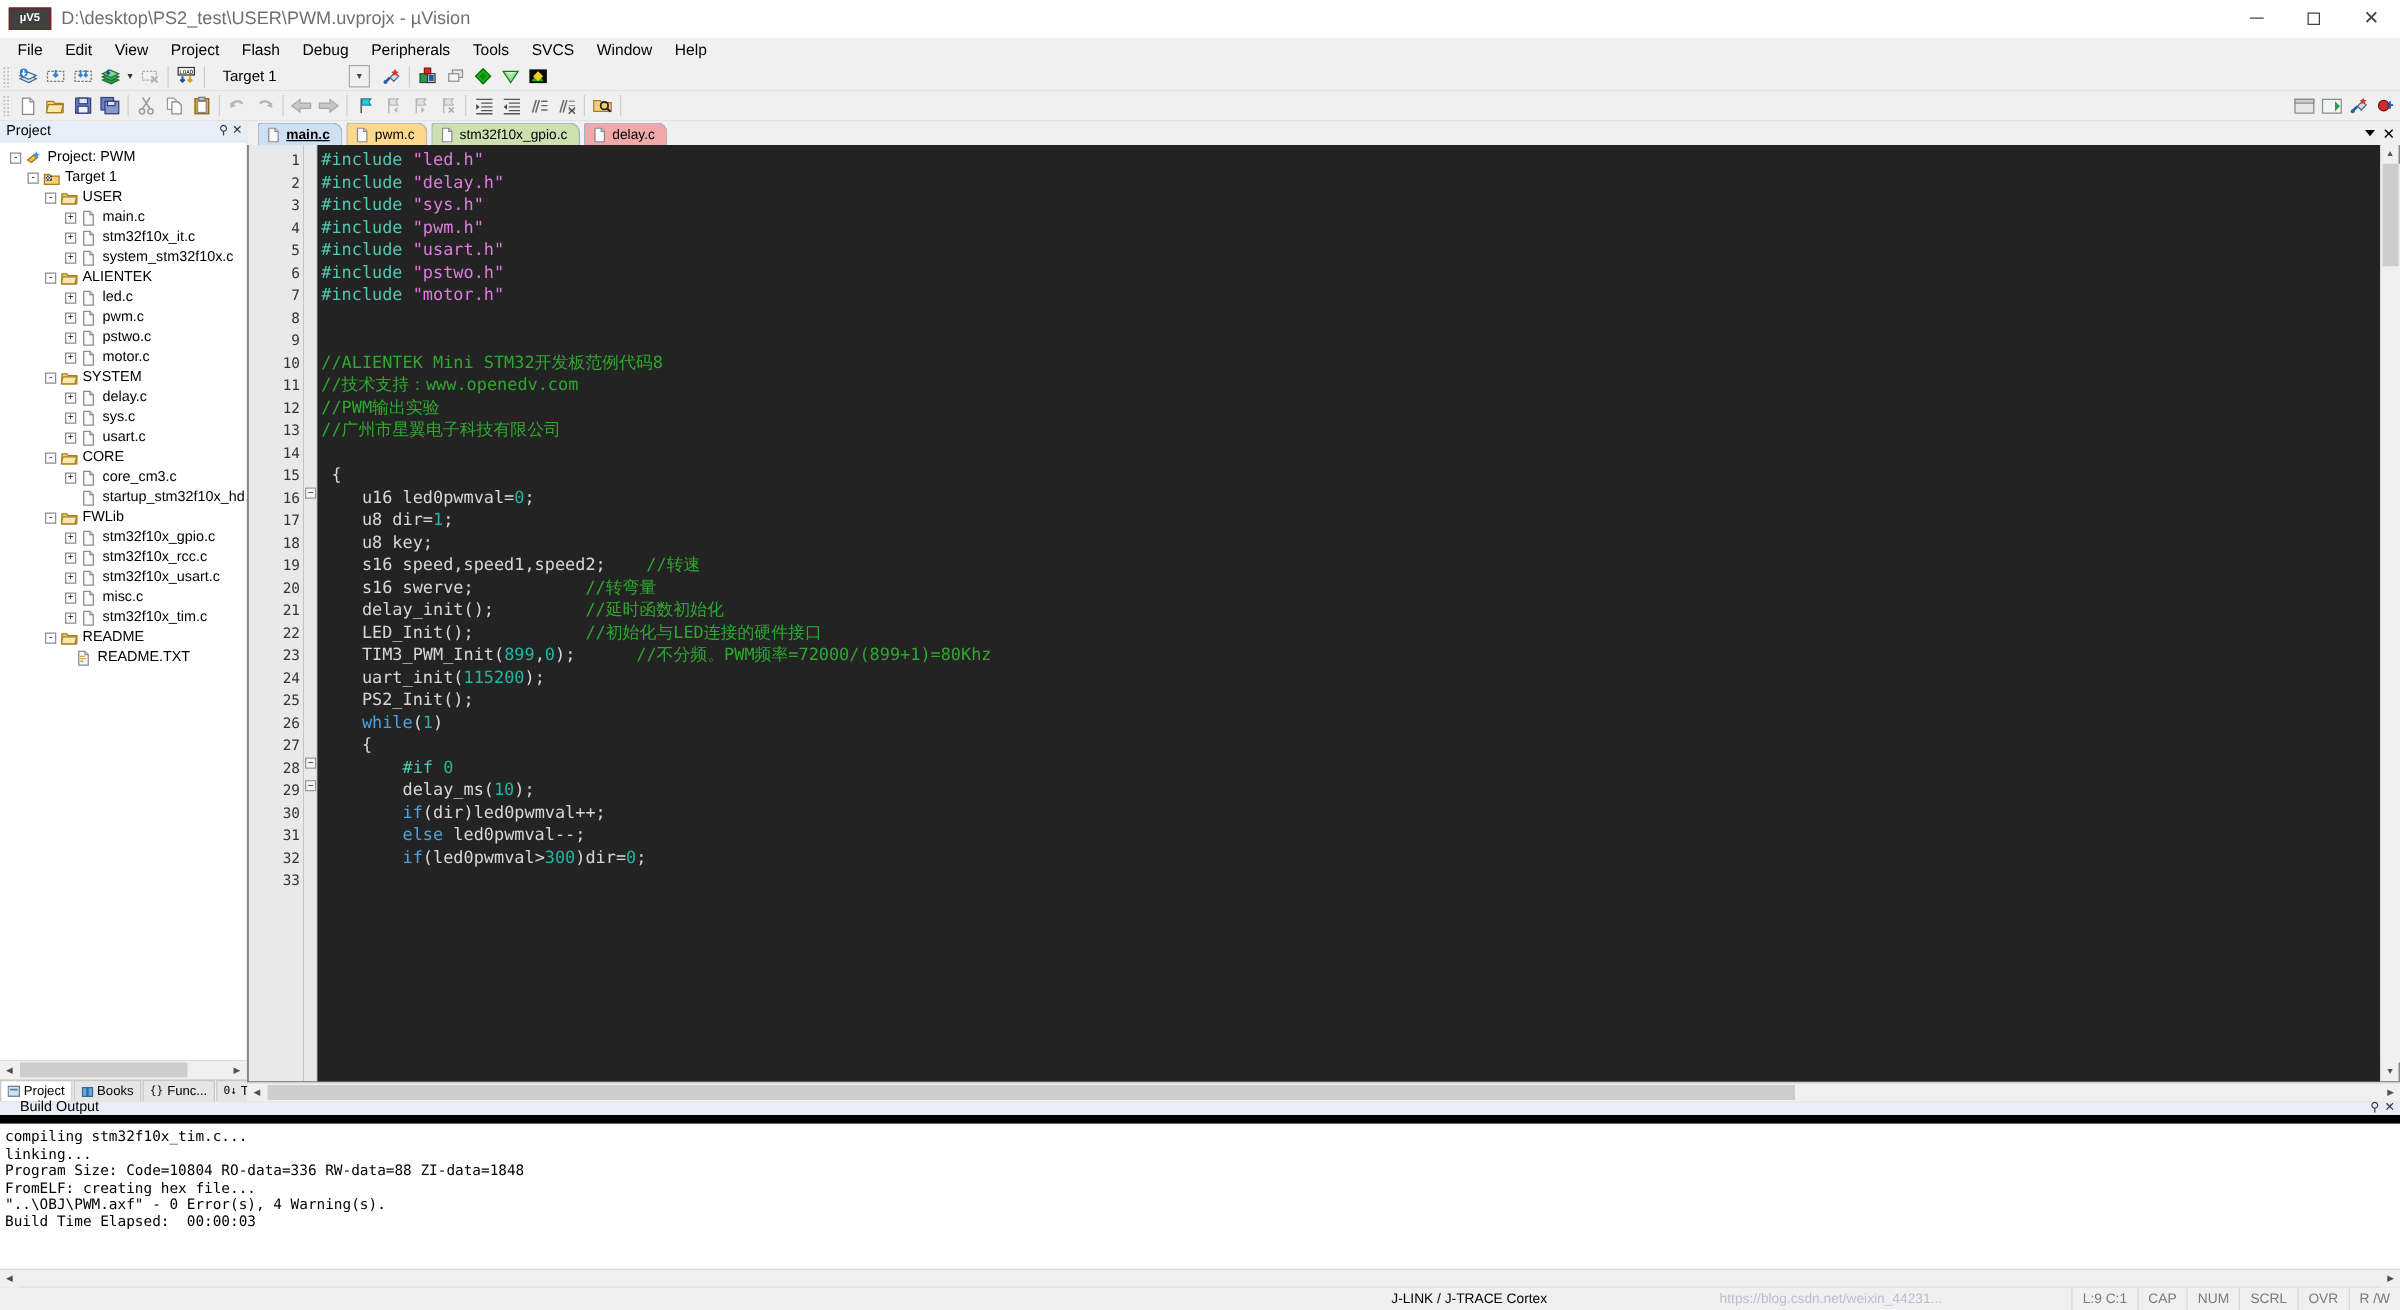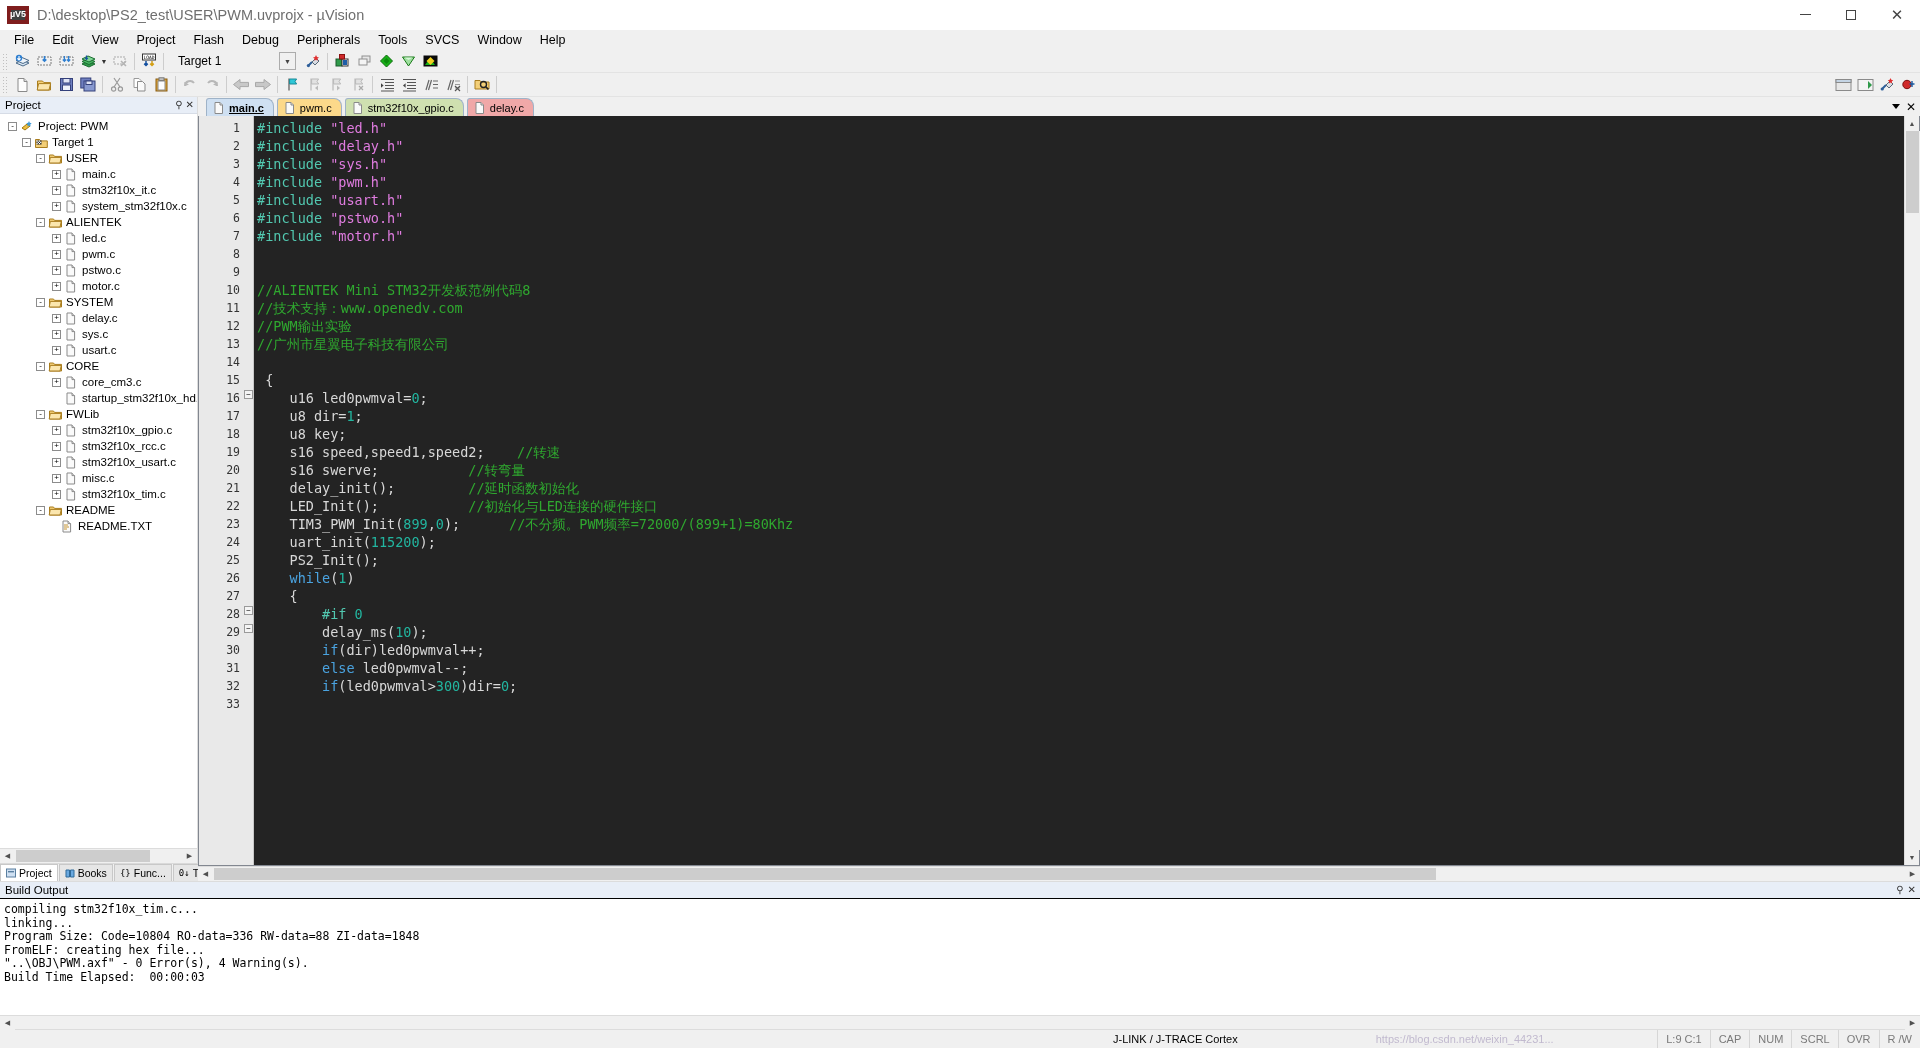--- a/index.html
+++ b/index.html
@@ -19,23 +19,23 @@
 
   
   .titlebar {
     height: 30px; min-height: 30px;
     background: #ffffff;
     display: flex; align-items: center;
     border-bottom: 1px solid #ffffff;
     position: relative;
   }
   .title-logo {
-    width: 22px; height: 18px; margin-left: 7px; margin-right: 8px;
+    width: 34px; height: 18px; margin-left: 7px; margin-right: 8px;
     background: #404040;
-    border: 4px solid #7f1d1d;
+    border: 1px solid #7f1d1d;
     color: #fff; font-size: 9px; font-weight: bold;
     display: flex; align-items: center; justify-content: center;
     line-height: 1;
   }
   .title-text {
     color: #6f6f6f; font-size: 14.5px;
     font-family: Liberation Sans, sans-serif;
     white-space: nowrap;
   }
   .win-buttons { margin-left: auto; display: flex; height: 30px; }
@@ -226,22 +226,22 @@
   .vs-track { flex: 1; width: 15px; background: #f0f0f0; position: relative; }
   .vs-thumb { position: absolute; top: 0; left: 1px; width: 13px; height: 82px; background: #cdcdcd; }
   .ed-hscroll { height: 15px; min-height: 15px; background: #f0f0f0; display: flex; align-items: center; position: relative; border-top: 1px solid #dcdcdc; }
   .ed-hs-thumb { position: absolute; left: 16px; top: 1px; width: 1222px; height: 12px; background: #cdcdcd; }
   .ed-hs-right { position: absolute; right: 0; top: 0; }
 
   
   .build-panel { height: 148px; min-height: 148px; display: flex; flex-direction: column; background: #ffffff; border-top: 1px solid #dcdcdc; }
   .build-header {
     height: 17px; min-height: 17px; background: #e8eef7;
-    display: flex; align-items: center; padding-left: 5px;
-    font-size: 11.5px; color: #000; border-bottom: 1px solid #000000;
+    display: flex; align-items: flex-end; padding-left: 16px;
+    font-size: 11.5px; color: #000; border-bottom: 7px solid #000000;
   }
   .build-header .hdr-actions { margin-left: auto; display: flex; gap: 4px; padding-right: 4px; }
   .build-body {
     flex: 1; background: #fff; padding: 4px 0 0 4px;
     font-family: "DejaVu Sans Mono", monospace; font-size: 11.5px; color: #000;
     overflow: hidden;
   }
   .bline { height: 13.5px; line-height: 13.5px; white-space: pre; }
   .build-hscroll { height: 14px; min-height: 14px; background: #f0f0f0; display: flex; align-items: center; position: relative; border-top: 1px solid #dcdcdc; }
 

